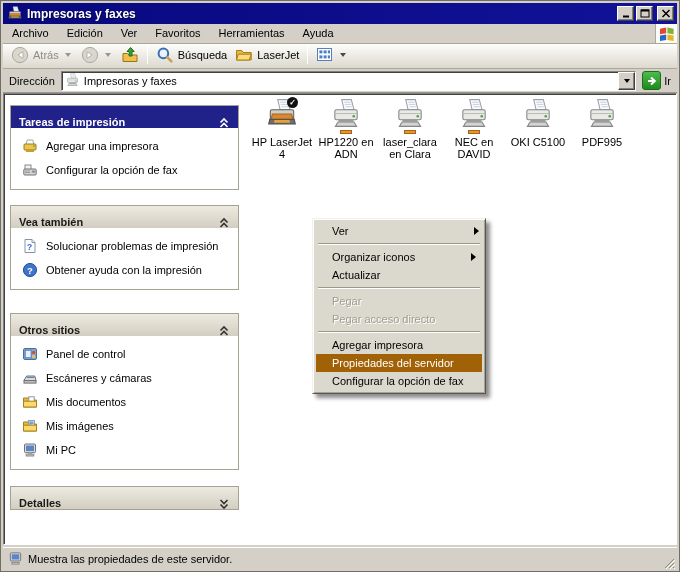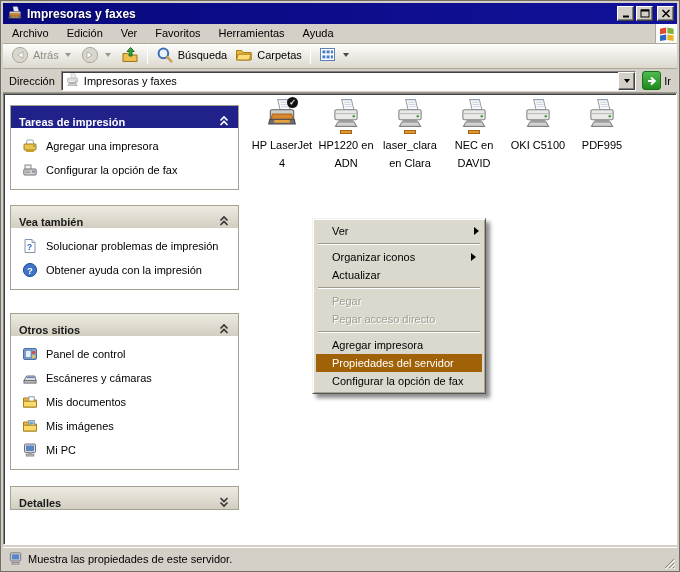--- a/index.html
+++ b/index.html
@@ -57,41 +57,41 @@
   .go-label { margin-right:2px; }
 
   
   .client { flex:1; position:relative; background:#FFF; overflow:hidden;
             border:1px solid; border-color:#808080 #FFFFFF #FFFFFF #808080;
             box-shadow:inset 1px 1px 0 #404040; }
 
   
   .sidebar { position:absolute; left:6px; top:11px; width:229px; }
   .panel { border:1px solid #A5A294; background:#FFF; width:229px; }
-  .panel-header { height:22px; display:flex; align-items:flex-end; padding:0 8px;
+  .panel-header { height:22px; display:flex; align-items:flex-start; padding:10px 8px;
                   font-weight:bold; background:linear-gradient(#EDEAE0,#D2CEC1); color:#1A1A1A;gap:15px; }
   .panel-header .chev { margin-left:auto; display:flex; }
   .panel.primary .panel-header { background:#21218A; color:#FFF; }
   .panel-body { padding:6px 0 7px 0; }
   .task-item { display:flex; align-items:flex-start; gap:8px; padding:4px 8px 4px 11px; cursor:default; }
   .task-item .sicon { width:16px; height:16px; flex:none; }
   .task-item .tlabel { line-height:14px; padding-top:1px; }
   .panel.p1 { margin-bottom:15px; } .panel.p2 { margin-bottom:23px; } .panel.p3 { margin-bottom:16px; }
 
   
   .icons-area { position:absolute; left:246px; top:4px; display:flex; }
   .printer-item { width:64px; display:flex; flex-direction:column; align-items:center; }
   .printer-item .pic { position:relative; width:34px; height:36px; }
   .printer-item .pic svg { width:34px; height:34px; display:block; }
   .badge { position:absolute; top:-1px; right:1px; width:11px; height:11px; border-radius:50%;
            background:#111; color:#FFF; font-size:8px; line-height:11px; text-align:center;
            font-weight:bold; }
   .stand { position:absolute; left:11px; bottom:0px; width:12px; height:4px;
            background:#E09A28; border:1px solid #A5641E; }
-  .plabel { text-align:center; line-height:18px; margin-top:2px; word-wrap:break-word; width:64px; }
+  .plabel { text-align:center; line-height:12px; margin-top:2px; word-wrap:break-word; width:64px; }
 
   
   .context-menu { position:absolute; left:311px; top:217px; width:174px; background:#DBD8CD;
                   border:1px solid; border-color:#F2F1EC #58564E #58564E #F2F1EC;
                   box-shadow:inset 1px 1px 0 #FFFFFF, inset -1px -1px 0 #A5A296,
                              4px 4px 4px rgba(0,0,0,0.45);
                   padding:3px; z-index:50; }
   .cm-item { height:18px; line-height:18px; padding-left:16px; position:relative; white-space:nowrap; }
   .cm-item.disabled { color:#A09D92; text-shadow:1px 1px 0 #FFF; }
   .cm-item.highlighted { background:#a16207; color:#FFF; }
@@ -282,21 +282,21 @@
     <div class="tool-btn">
       <svg width="18" height="18">
           <use href="#i-search"></use>
         </svg>
       <span class="tool-label">Búsqueda</span>
     </div>
     <div class="tool-btn">
       <svg width="18" height="18">
           <use href="#i-folders"></use>
         </svg>
-      <span class="tool-label">Carpetas</span>
+      <span class="tool-label">LaserJet</span>
     </div>
     <div class="tool-sep"></div>
     <div class="tool-btn">
       <svg width="18" height="18">
           <use href="#i-views"></use>
         </svg>
       <span class="dd-arrow"></span>
     </div>
   </div>
 

